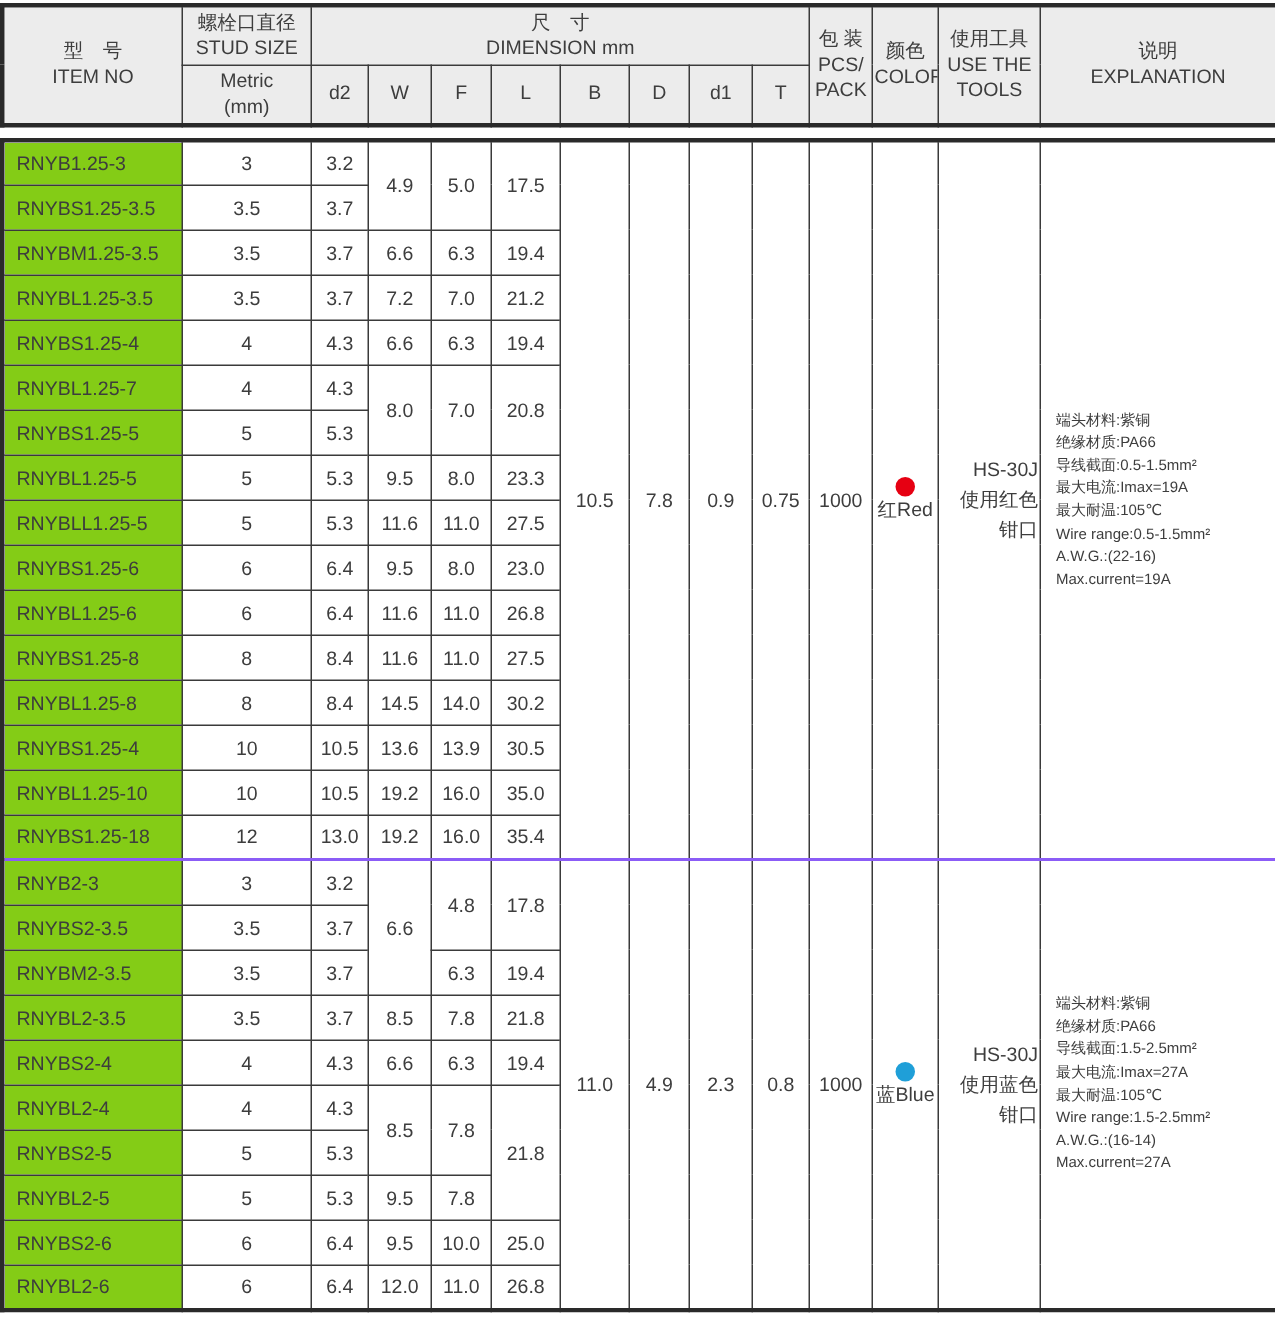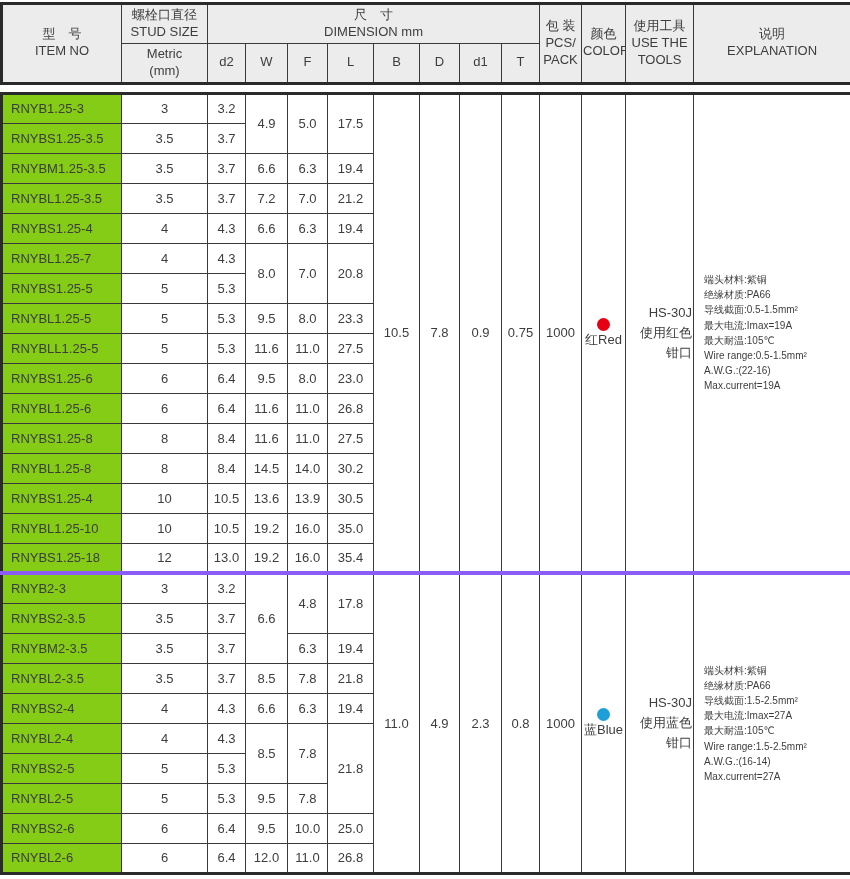--- a/index.html
+++ b/index.html
@@ -32,21 +32,21 @@
   .hdr-row2 th { height:31px; }
   td { height:30px; font-size:13px; background:#ffffff; }
   td.name { background:#84cc16; text-align:left; padding:0 3px 0 8px; }
   td.num  { text-align:center; padding:0 1px; }
   td.tools { text-align:right; white-space:pre-line; font-size:13px; line-height:1.55; }
   td.expl {
     text-align:left; white-space:pre-line;
     font-size:10px; line-height:1.52;
     padding:0 6px 0 10px;
   }
-  tr.group-start td { border-top:4px solid #8b5cf6; }
+  tr.group-start td { border-top:2px solid #8b5cf6; }
   .colorcell { line-height:1.15; }
   .dot {
     display:block; width:13px; height:13px;
     border-radius:50%; margin:0 auto 2px auto;
   }
   .color-label { display:block; font-size:13px; }
 </style>
 </head>
 <body>
 

